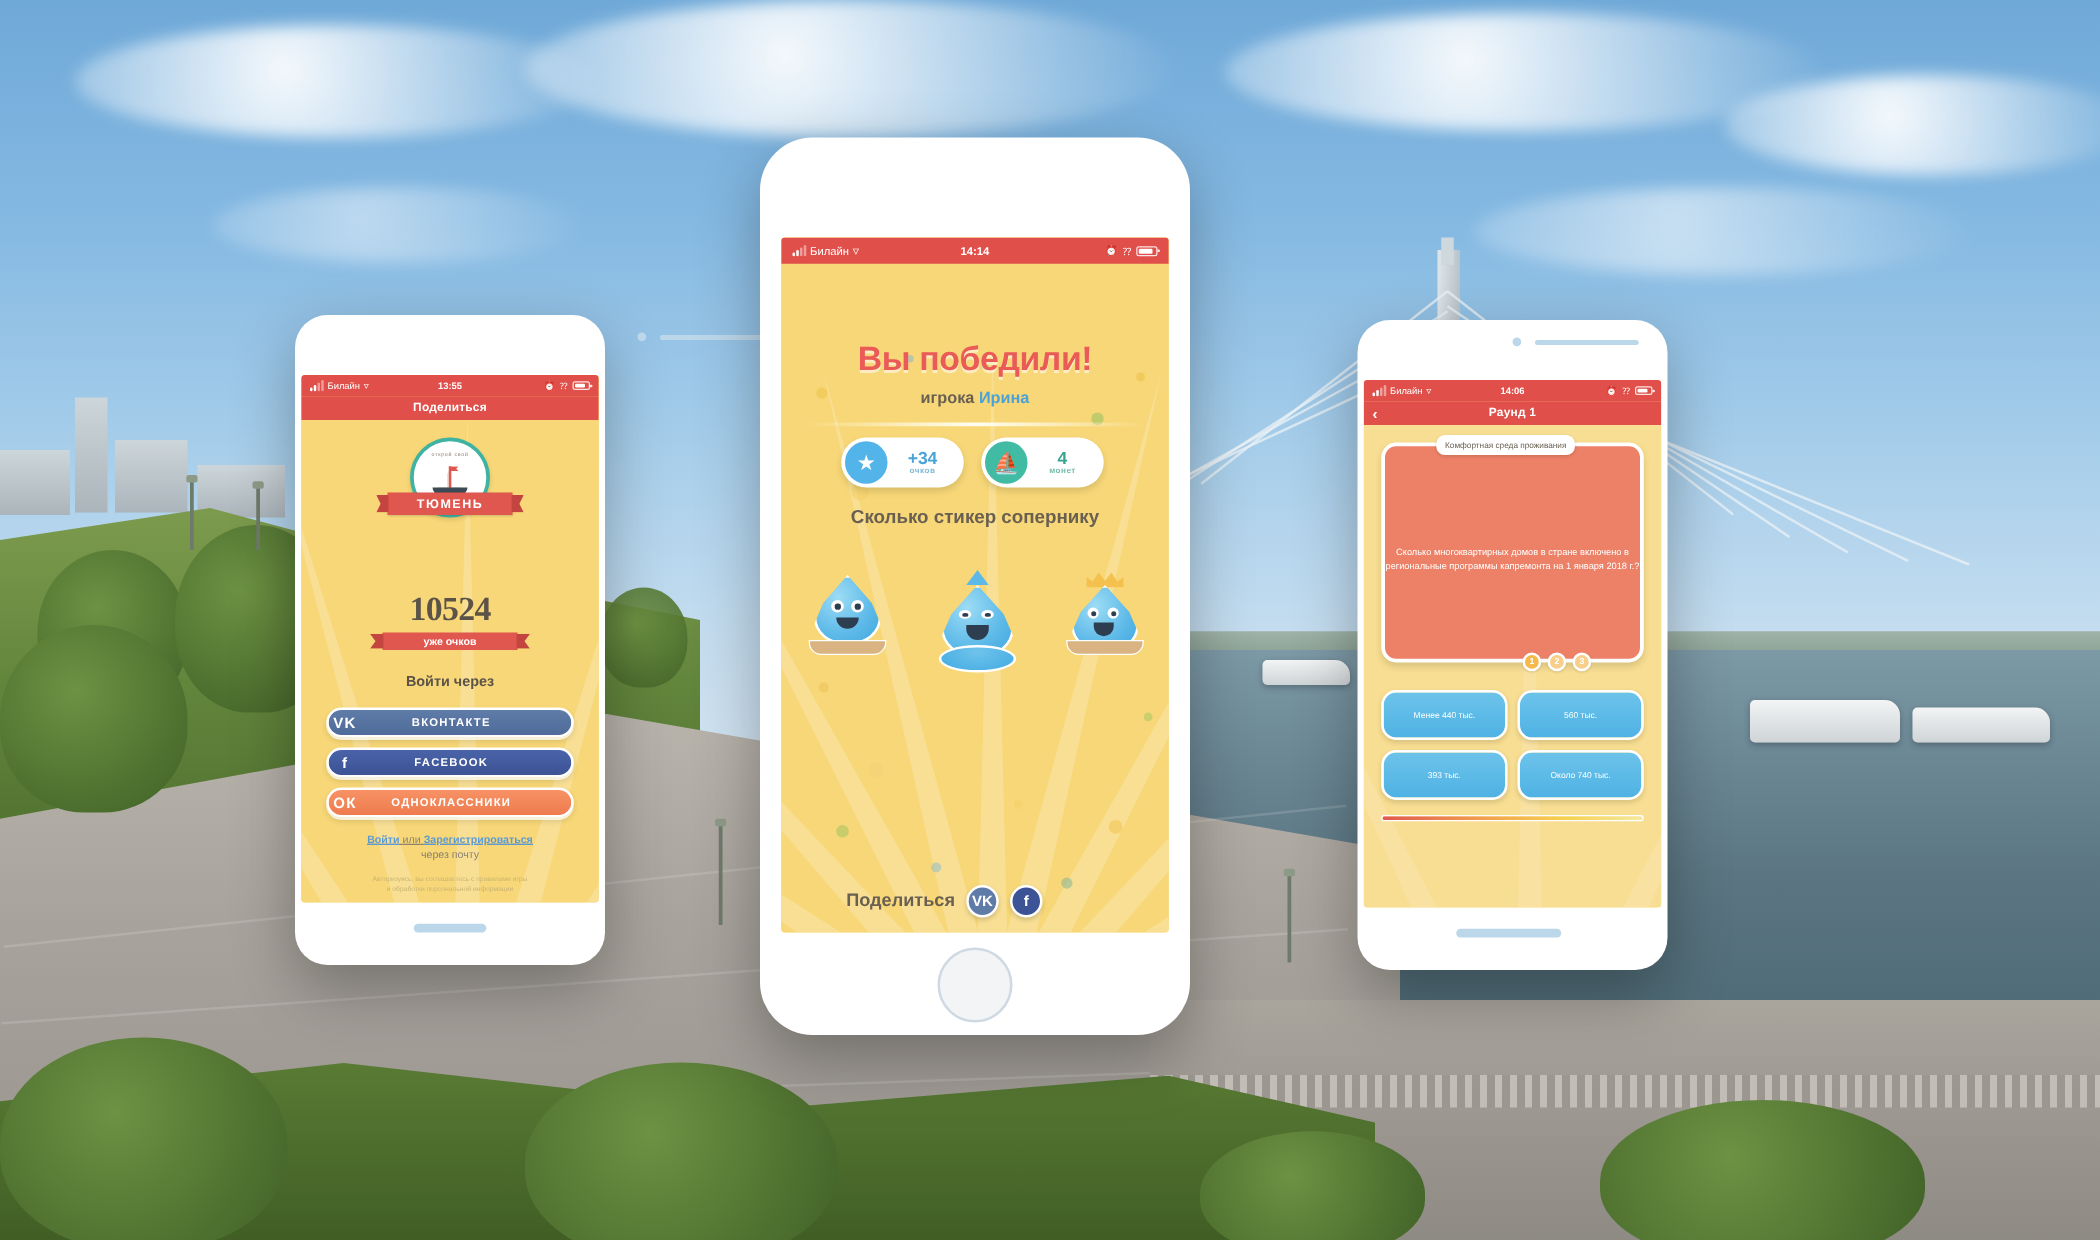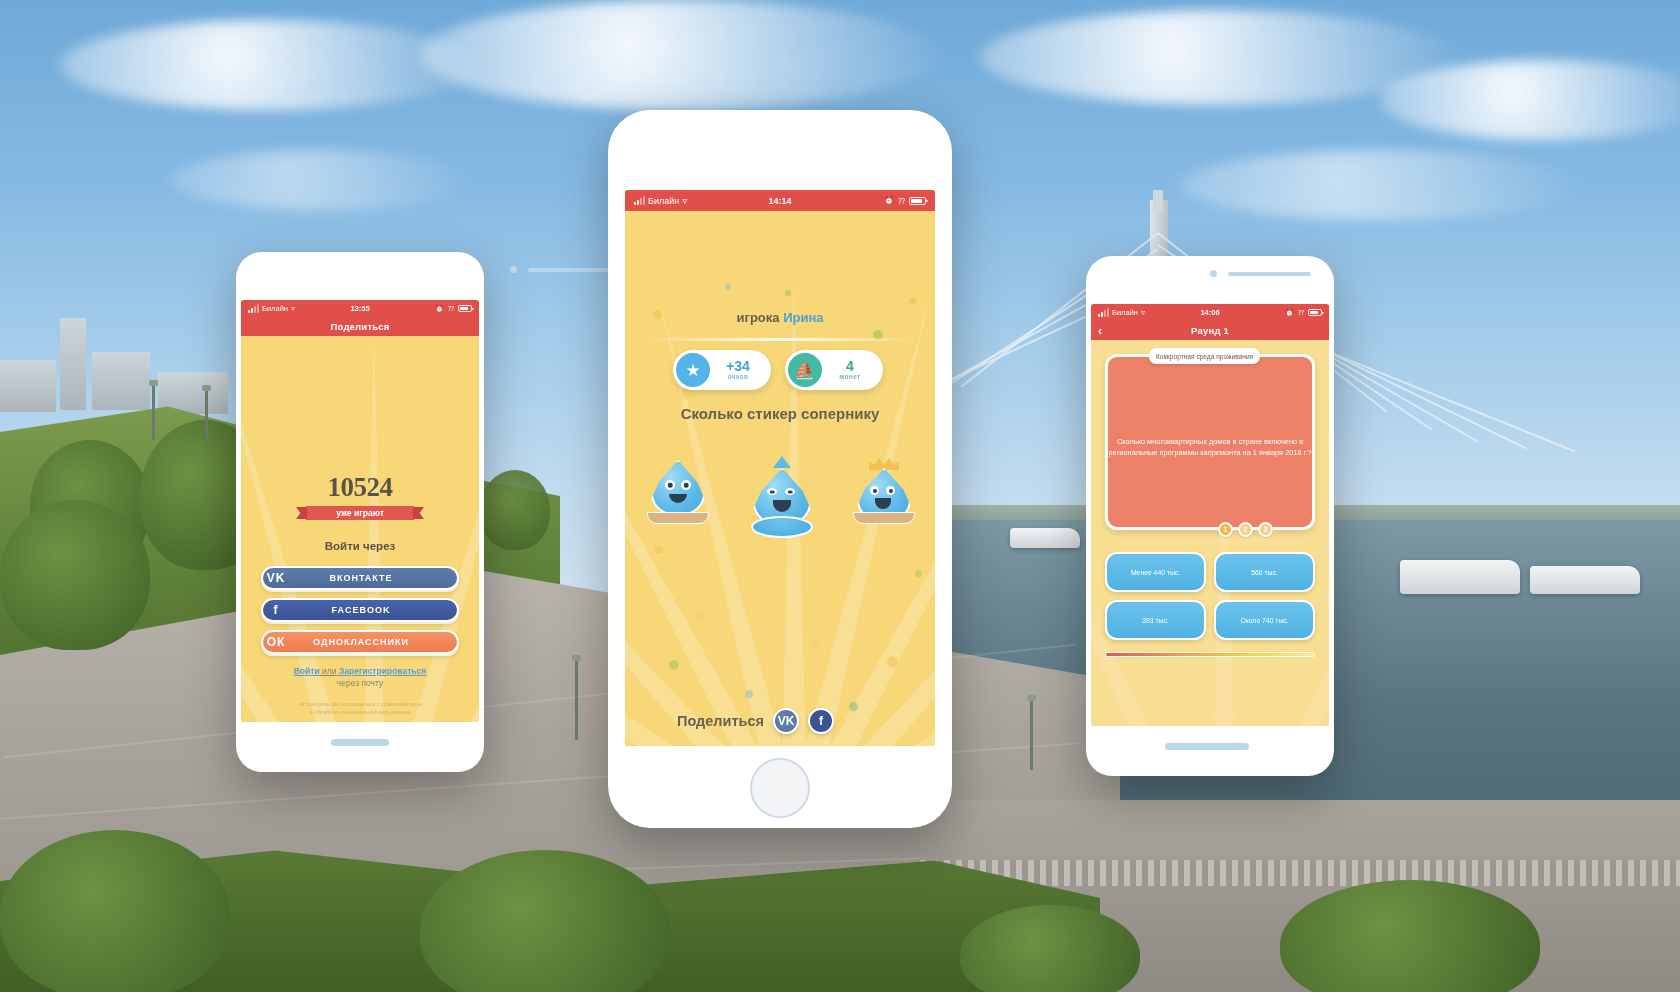--- a/index.html
+++ b/index.html
@@ -439,23 +439,36 @@
         <span class="batt" style="width:14px;height:7px;">
             <i style="width:70%"></i>
           </span>
       </div>
     </div>
 
     <div class="navbar" style="top:17px;height:19px;font-size:9.5px;">
       <span>Поделиться</span>
     </div>
 
+    <div class="logo-wrap" style="top:50px;width:110px;height:66px;">
+      <div class="logo-circle" style="margin:0 auto;">
+        <div class="logo-arc">открой свой</div>
+        <div class="logo-boat">
+          <div class="logo-sailA"></div>
+          <div class="logo-sailB"></div>
+          <div class="logo-mast"></div>
+          <div class="logo-flag"></div>
+          <div class="logo-hull"></div>
+        </div>
+      </div>
+      <div class="logo-ribbon">ТЮМЕНЬ</div>
+    </div>
 
     <div class="count-num" style="top:172px;font-family:Liberation Serif, serif;">10524</div>
-    <div class="count-ribbon" style="top:206px;width:108px;height:14px;">уже играют</div>
+    <div class="count-ribbon" style="top:206px;width:108px;height:14px;">уже очков</div>
 
     <div class="login-via" style="top:240px;">Войти через</div>
 
     <div class="social-btn vk-btn" style="top:266px;width:198px;height:24px;">
       <span class="sb-icon">VK</span>
       <span class="sb-label">ВКОНТАКТЕ</span>
     </div>
     <div class="social-btn fb-btn" style="top:298px;width:198px;height:24px;">
       <span class="sb-icon">f</span>
       <span class="sb-label">FACEBOOK</span>
@@ -536,20 +549,21 @@
       <div class="sb-right">
         <span style="font-size:8px;">⏰</span>
         <span style="font-size:8px;">⁇</span>
         <span class="batt" style="width:17px;height:8px;">
             <i style="width:72%"></i>
           </span>
       </div>
     </div>
 
 
+    <div class="win-title" style="top:82px;">Вы победили!</div>
     <div class="win-sub" style="top:120px;">
       <span>игрока</span>
       <b>Ирина</b>
     </div>
     <div class="divider" style="left:18px;top:148px;width:274px;"></div>
 
     <div class="pill" style="left:48px;top:160px;width:98px;height:40px;">
       <span class="pill-ico blue">★</span>
       <span class="pill-txt">
         <span class="pill-big" style="display:block;">+34</span>

